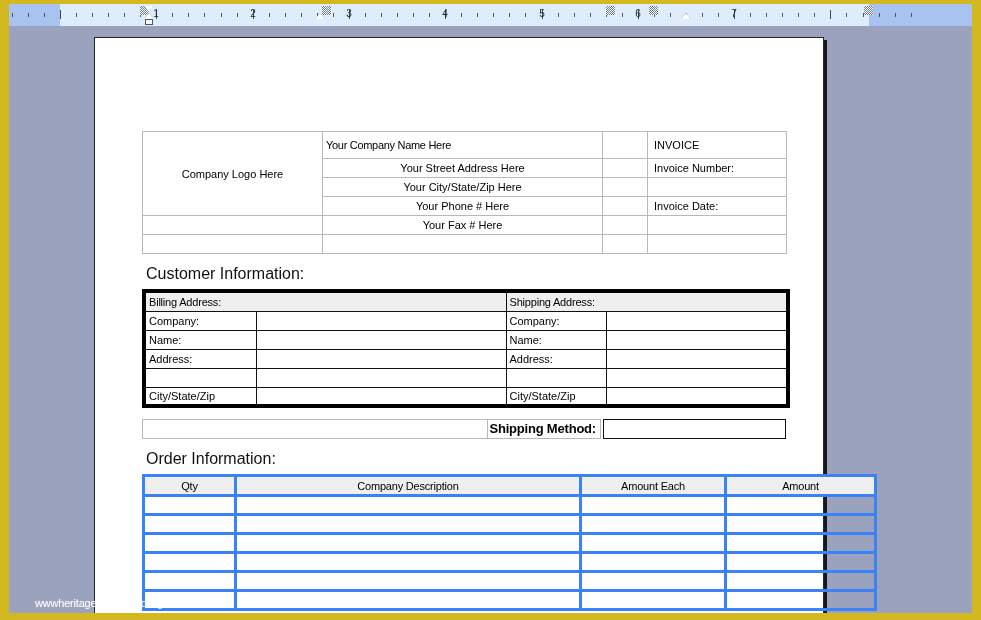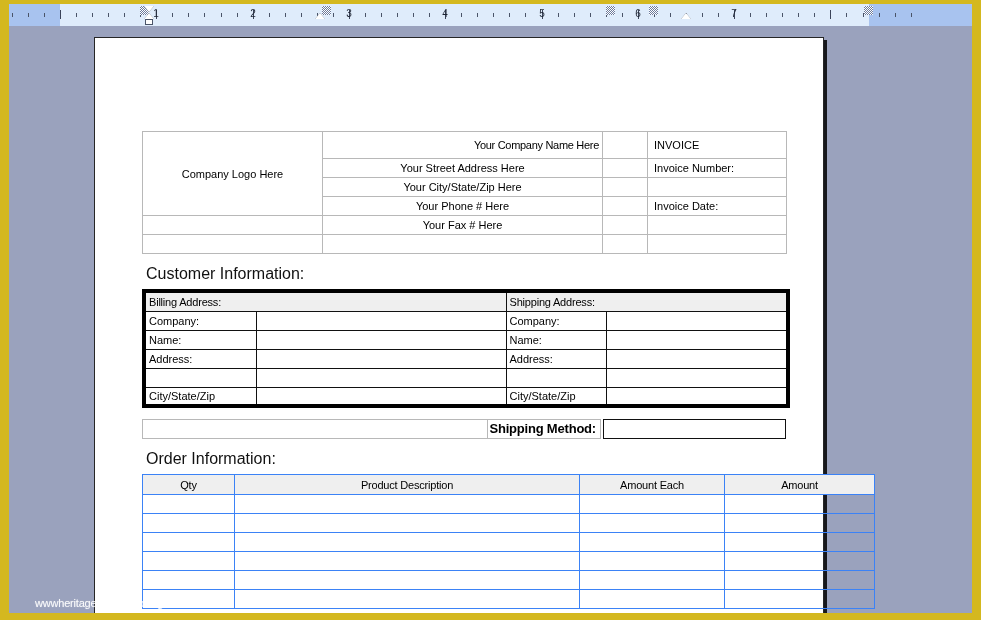--- a/index.html
+++ b/index.html
@@ -172,21 +172,21 @@
 
   
   #header-table td { height: 19px; }
   #header-table { border: 1px solid #8c8c8c; }
   .logo-cell {
     text-align: center;
     font-size: 12px;
     color: #1a1a1a;
   }
   .co-name {
-    text-align: right;
+    text-align: left;
     font-size: 17px;
     font-weight: bold;
     letter-spacing: -0.3px;
     height: 27px !important;
     margin-top: 28px;
   }
   .co-line {
     text-align: center;
     font-size: 13px;
   }
@@ -250,21 +250,21 @@
   #ship-value {
     flex: 1;
     height: 20px;
     border: 1px solid #111;
     margin-left: 2px;
   }
 
   
   #order-table { border: 1px solid #111; }
   #order-table td, #order-table th {
-    border: 1px solid #3b82f6;
+    border: 3px solid #3b82f6;
     height: 19px;
   }
   .ord-head {
     background: #efefef;
     font-weight: bold;
     font-size: 12px;
     text-align: center;
     height: 20px !important;
     letter-spacing: -0.2px;
   }
@@ -471,21 +471,21 @@
         <table class="inv" id="order-table">
           <colgroup>
             <col style="width:92px">
             <col style="width:345px">
             <col style="width:145px">
             <col style="width:150px">
           </colgroup>
           <thead>
             <tr id="order-head-row">
                 <th class="ord-head">Qty</th>
-                <th class="ord-head">Product Description</th>
+                <th class="ord-head">Company Description</th>
                 <th class="ord-head">Amount Each</th>
                 <th class="ord-head">Amount</th>
               </tr>
           </thead>
           <tbody id="order-body">
               <tr>
                 <td></td>
                 <td></td>
                 <td></td>
                 <td></td>

